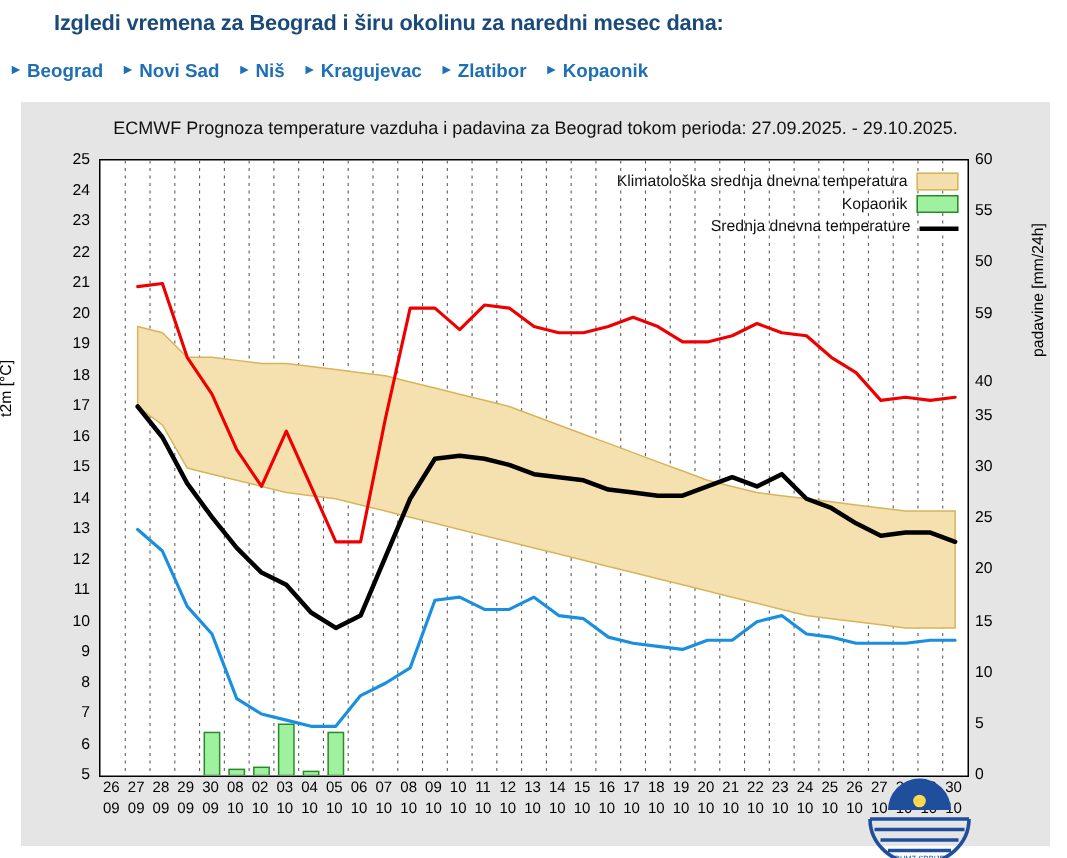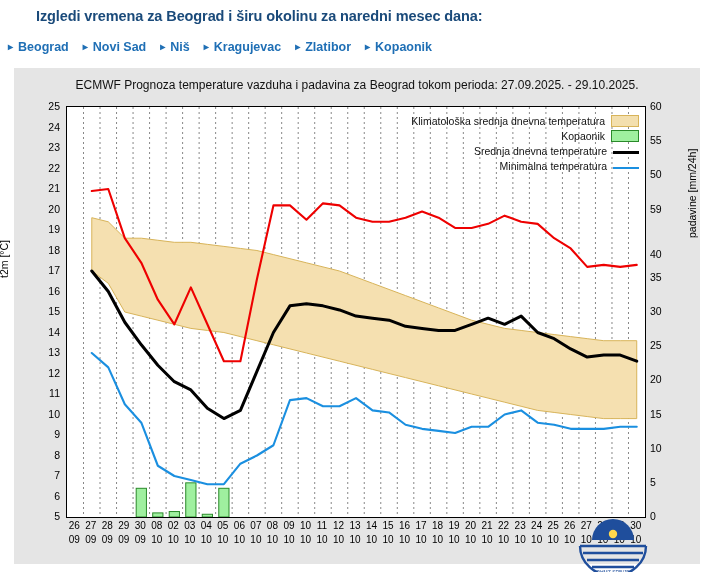--- a/index.html
+++ b/index.html
@@ -349,24 +349,20 @@
         <span class="legend-swatch sw-band"></span>
       </div>
       <div class="legend-row">
         <span class="legend-label">Kopaonik</span>
         <span class="legend-swatch sw-prec"></span>
       </div>
       <div class="legend-row">
         <span class="legend-label">Srednja dnevna temperature</span>
         <span class="legend-swatch sw-mean"></span>
       </div>
-      <div class="legend-row">
-        <span class="legend-label">Minimalna temperatura</span>
-        <span class="legend-swatch sw-min"></span>
-      </div>
     </div>
   </div>
 
   <svg class="logo" viewBox="0 0 86 74">
     <g fill="none" stroke="#1f4e9c" stroke-width="2.4">
       <path d="M22 36 a21 21 0 0 1 42 0 z" fill="#1f4e9c" stroke="none"></path>
       <path d="M10 42 h66"></path>
       <path d="M13 49 h60"></path>
       <path d="M17 56 h52"></path>
       <path d="M22 63 h42"></path>

